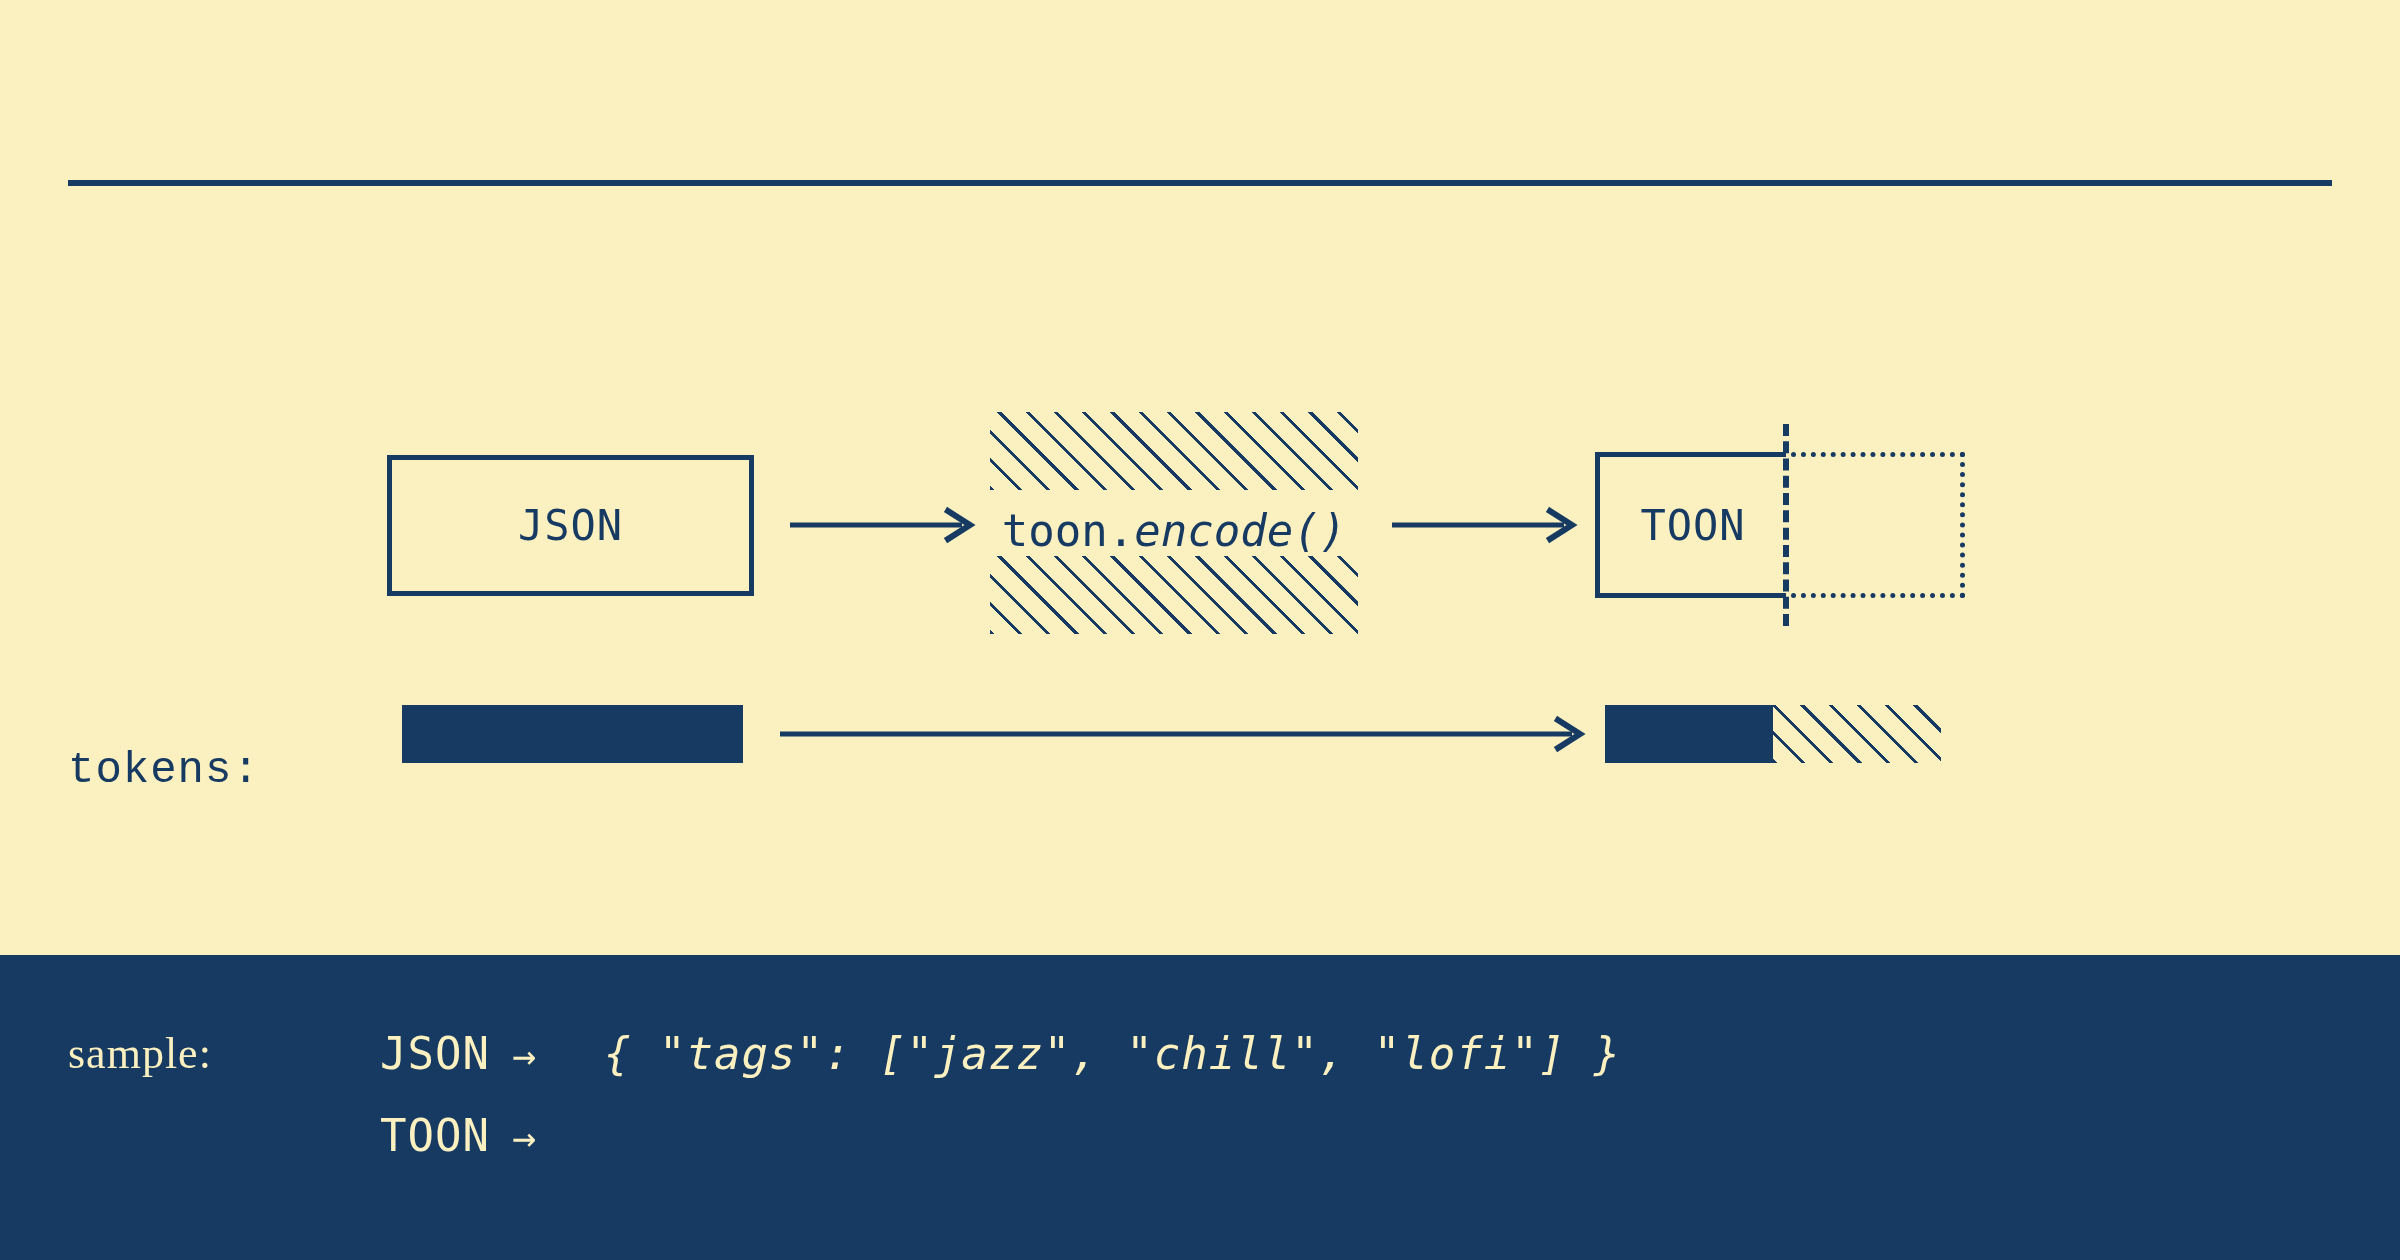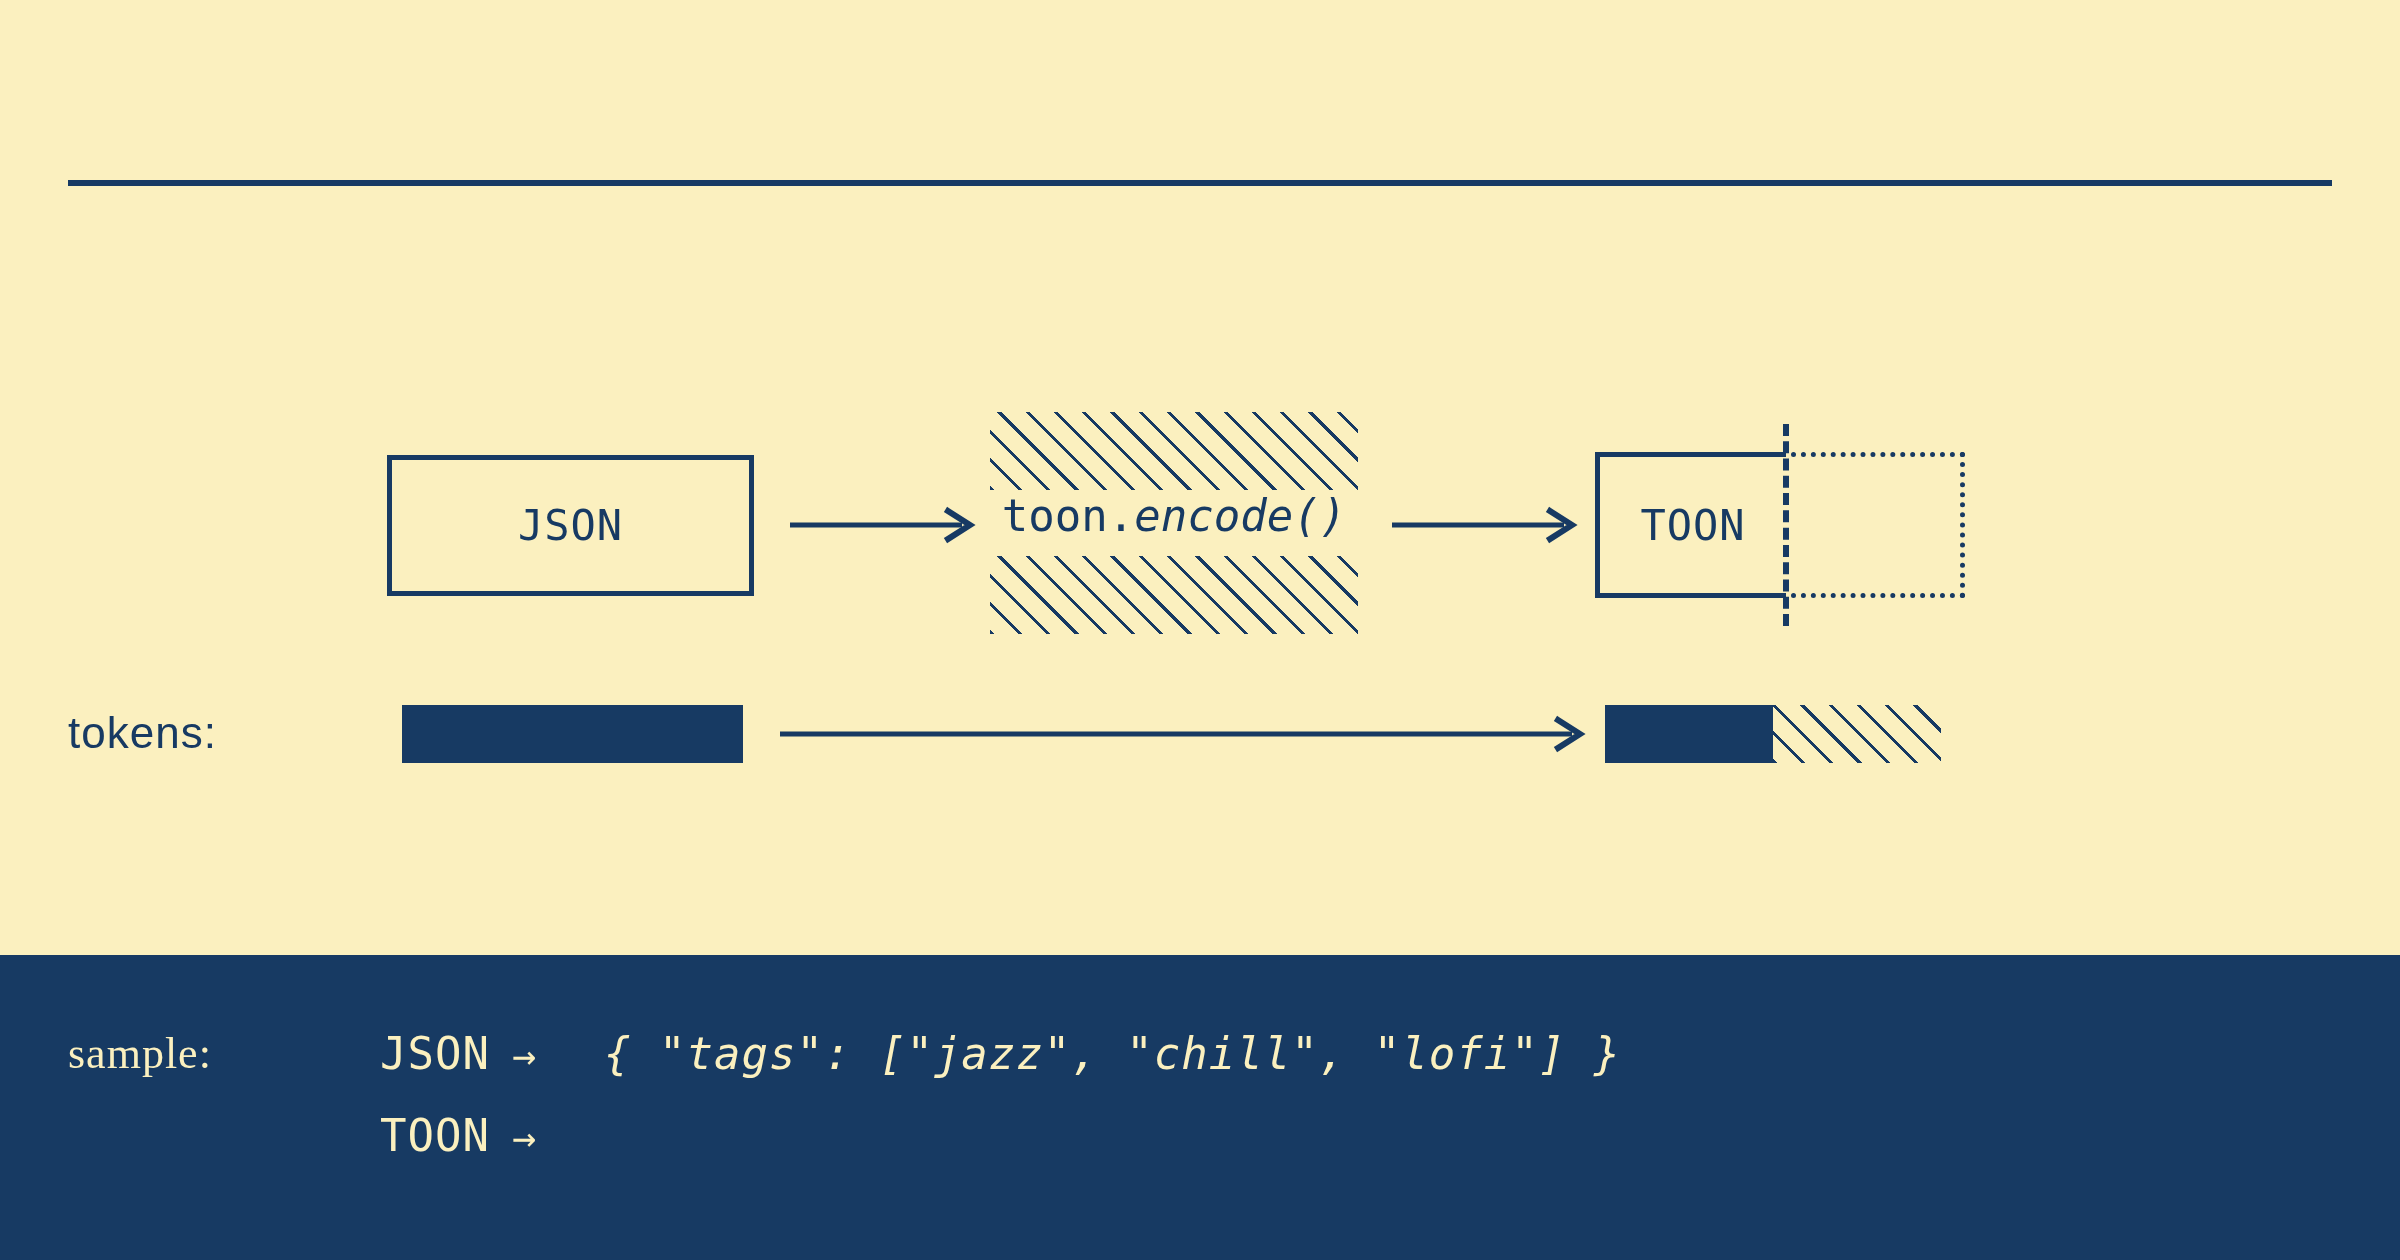--- a/index.html
+++ b/index.html
@@ -87,21 +87,21 @@
   #encode-hatch-bottom {
     position: absolute;
     left: 0; top: 144px;
     width: 368px; height: 78px;
   }
   #encode-label {
     position: absolute;
     left: 0; top: 78px;
     width: 368px; height: 66px;
     display: flex;
-    align-items: flex-start;
+    align-items: flex-end;
     justify-content: center;
     background: #fbf0bf;
     font-family: "DejaVu Sans Mono", monospace;
     font-size: 44px;
     color: #173a63;
     white-space: nowrap;
   }
   #encode-label .ital { font-style: italic; }
 
   
@@ -143,22 +143,22 @@
     top: -28px;
     width: 0;
     height: 202px;
     border-left: 6px dashed #173a63;
   }
 
   
   #tokens-label {
     position: absolute;
     left: 68px;
-    top: 708px;
-    font-family: Liberation Sans, sans-serif;
+    top: 745px;
+    font-family: Liberation Mono, monospace;
     font-size: 44px;
     color: #173a63;
     letter-spacing: 1px;
   }
   #bar-json {
     position: absolute;
     left: 402px;
     top: 705px;
     width: 341px;
     height: 58px;

